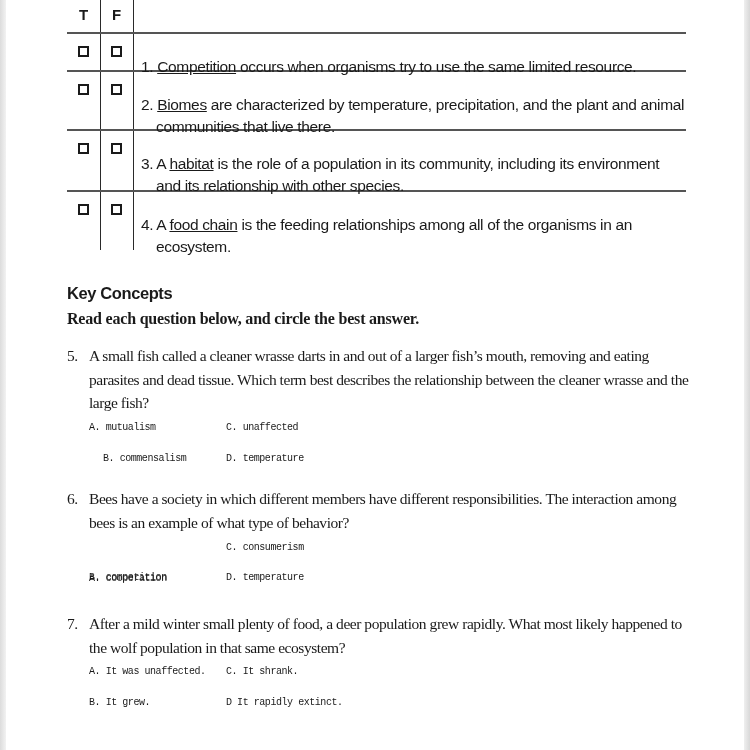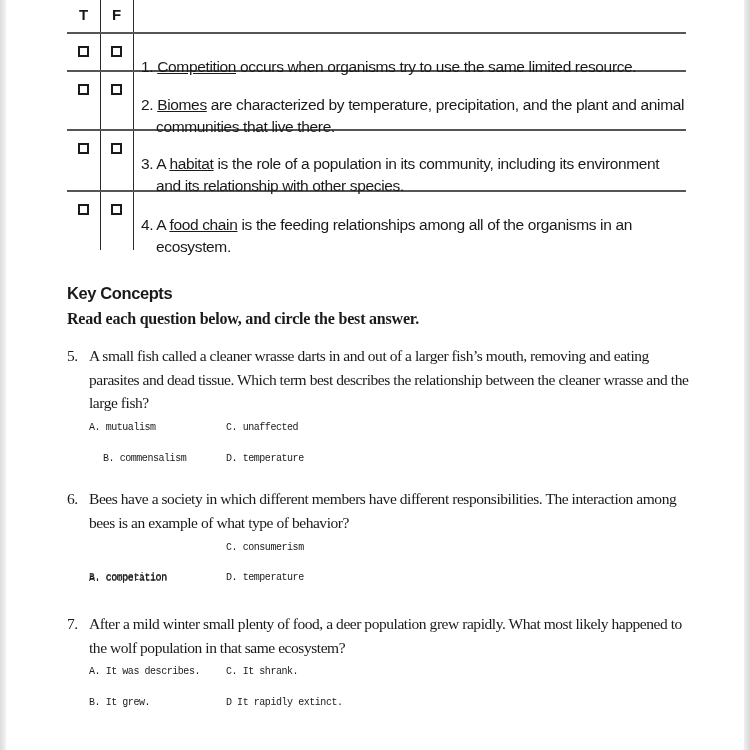--- a/index.html
+++ b/index.html
@@ -107,16 +107,16 @@
 </div>
 <div class="opt" style="left:89px; top:573px">A. cooperation</div>
 <div class="opt" style="left:226px; top:542px">C. consumerism</div>
 <div class="opt" style="left:89px; top:572px">B. competition</div>
 <div class="opt" style="left:226px; top:572px">D. temperature</div>
 
 <div class="q" style="top:612px; height:48px">
   <span class="num">7.</span>
   <span class="text">After a mild winter small plenty of food, a deer population grew rapidly. What most likely happened to the wolf population in that same ecosystem?</span>
 </div>
-<div class="opt" style="left:89px; top:666px">A. It was describes.</div>
+<div class="opt" style="left:89px; top:666px">A. It was unaffected.</div>
 <div class="opt" style="left:226px; top:666px">C. It shrank.</div>
 <div class="opt" style="left:89px; top:697px">B. It grew.</div>
 <div class="opt" style="left:226px; top:697px">D  It rapidly extinct.</div>
 
 </body></html>

